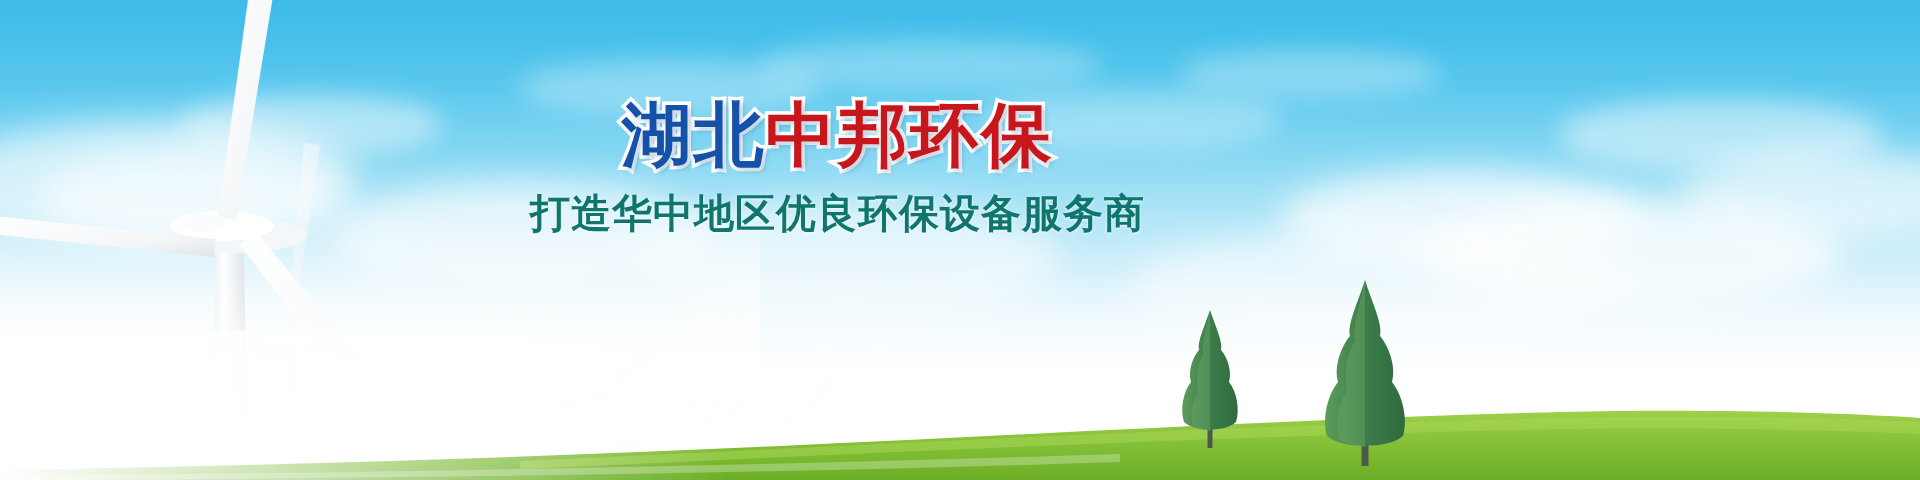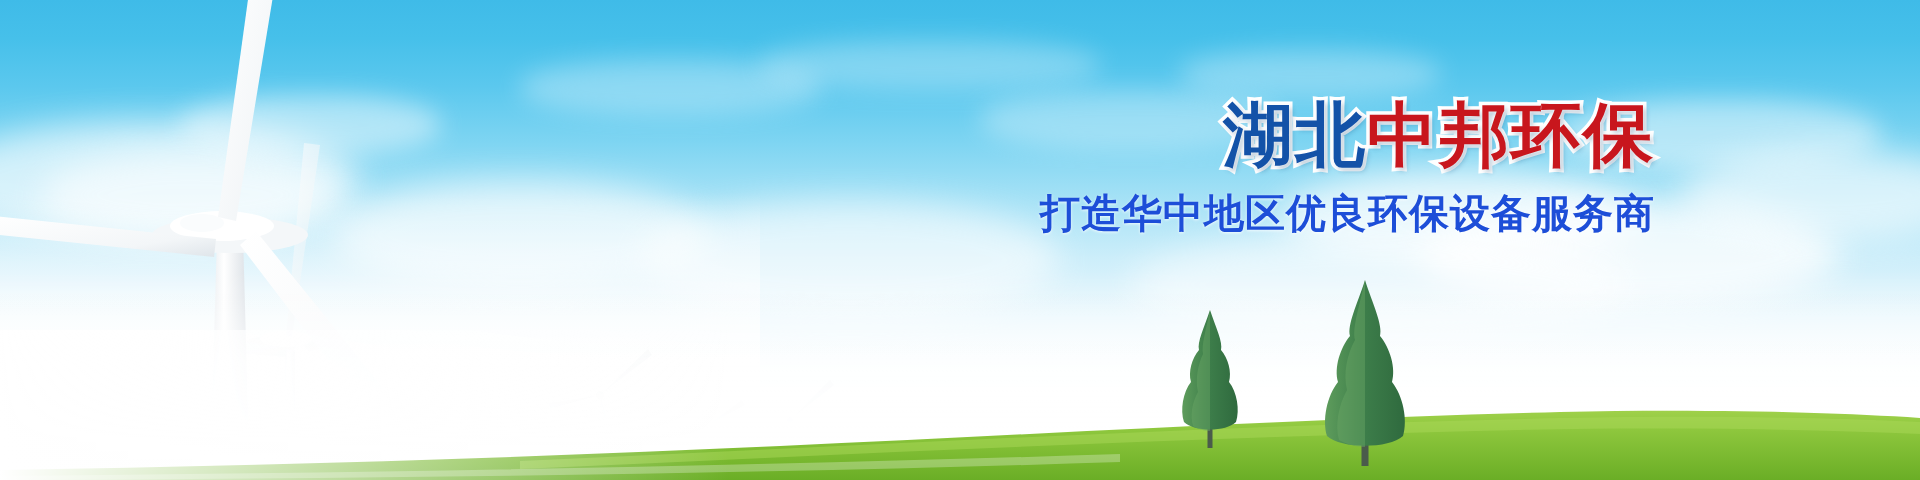--- a/index.html
+++ b/index.html
@@ -54,21 +54,21 @@
 
   
   .trees{position:absolute;left:1150px;bottom:0;width:770px;height:230px;}
   .trees svg{position:absolute;left:0;bottom:0;}
 
   
   .copy{
     position:absolute;
     left:0; top:100px;
     width:1655px;
-    text-align:right;
+    text-align:center;
     padding-left:20px;
     box-sizing:border-box;
   }
   .headline{
     font-family:"DejaVu Sans","Liberation Sans",sans-serif;
     font-size:70px;
     font-weight:bold;
     line-height:1;
     letter-spacing:2px;
     margin:0;
@@ -90,21 +90,21 @@
     letter-spacing:1px;
     margin:24px 0 0 0;
     white-space:nowrap;
     text-shadow:0 1px 2px rgba(255,255,255,.85);
   }
 
   .tagline{
     font-family:"DejaVu Sans","Liberation Sans",sans-serif;
     font-size:40px;
     font-weight:bold;
-    color:#1d4ed8;
+    color:#0f766e;
     letter-spacing:1px;
     margin:16px 0 0 0;
     white-space:nowrap;
     text-shadow:0 1px 3px rgba(255,255,255,.8);
   }
 </style>
 </head>
 <body>
 
 <div class="banner">

